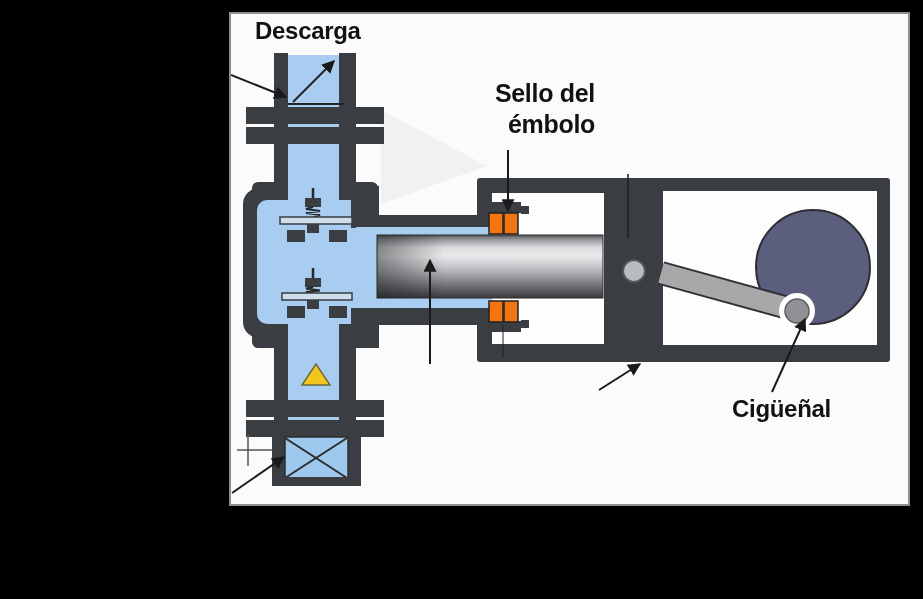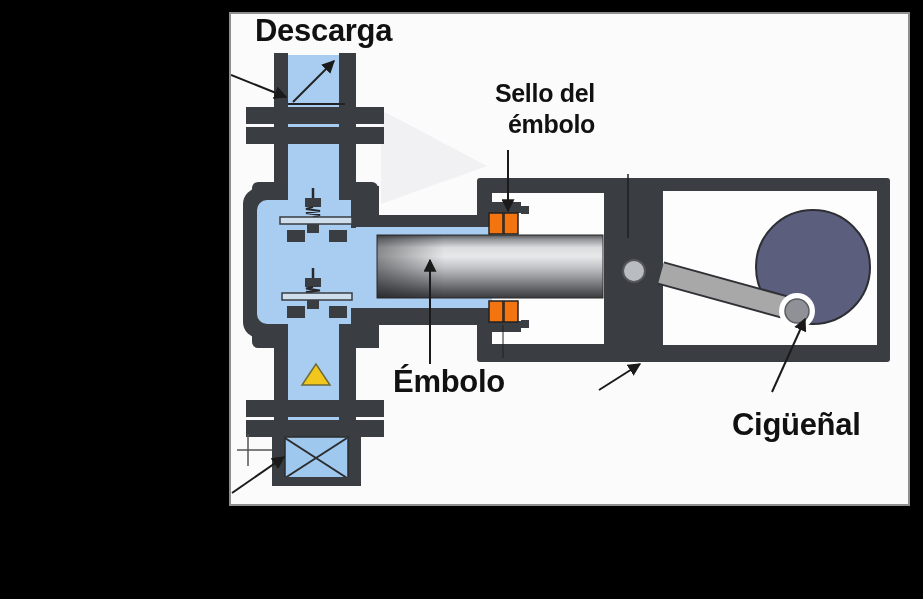--- a/index.html
+++ b/index.html
@@ -9,21 +9,21 @@
     font-family:"Liberation Sans", sans-serif;
   }
   .panel{
     position:absolute;left:231px;top:14px;width:677px;height:490px;
     background:var(--panel,#fbfbfb);
     box-shadow:0 0 0 2px #8f8f8f;
     overflow:hidden;
   }
   .panel svg{position:absolute;left:0;top:0;}
   .lbl{
-    position:absolute;color:#111;font-weight:bold;font-size:31px;
+    position:absolute;color:#111;font-weight:bold;font-size:24px;
     letter-spacing:-0.3px;line-height:30px;white-space:nowrap;
   }
   .lbl.wrap{white-space:normal;width:145px;font-size:25px;line-height:31px;text-align:right;}
 </style>
 </head>
 <body>
 
 <div class="panel">
 
   <svg width="677" height="490" viewBox="0 0 677 490">
@@ -169,15 +169,14 @@
       <line x1="277" y1="136" x2="277" y2="197" marker-end="url(#arr)"></line>
       <line x1="199" y1="350" x2="199" y2="246" marker-end="url(#arr)"></line>
       <line x1="368" y1="376" x2="409" y2="350" marker-end="url(#arr)"></line>
       <line x1="541" y1="378" x2="574" y2="305" marker-end="url(#arr)"></line>
       <line x1="1" y1="479" x2="53" y2="443" marker-end="url(#arr)"></line>
     </g>
   </svg>
 
   <div class="lbl" style="left:24px;top:2px;">Descarga</div>
   <div class="lbl wrap" style="left:219px;top:64px;">Sello del émbolo</div>
-  <div class="lbl" style="left:162px;top:353px;">Émbolo</div>
-  <div class="lbl" style="left:501px;top:380px;margin-top:16px;">Cigüeñal</div>
+  <div class="lbl" style="left:501px;top:380px;">Cigüeñal</div>
 </div>
 
 </body></html>

